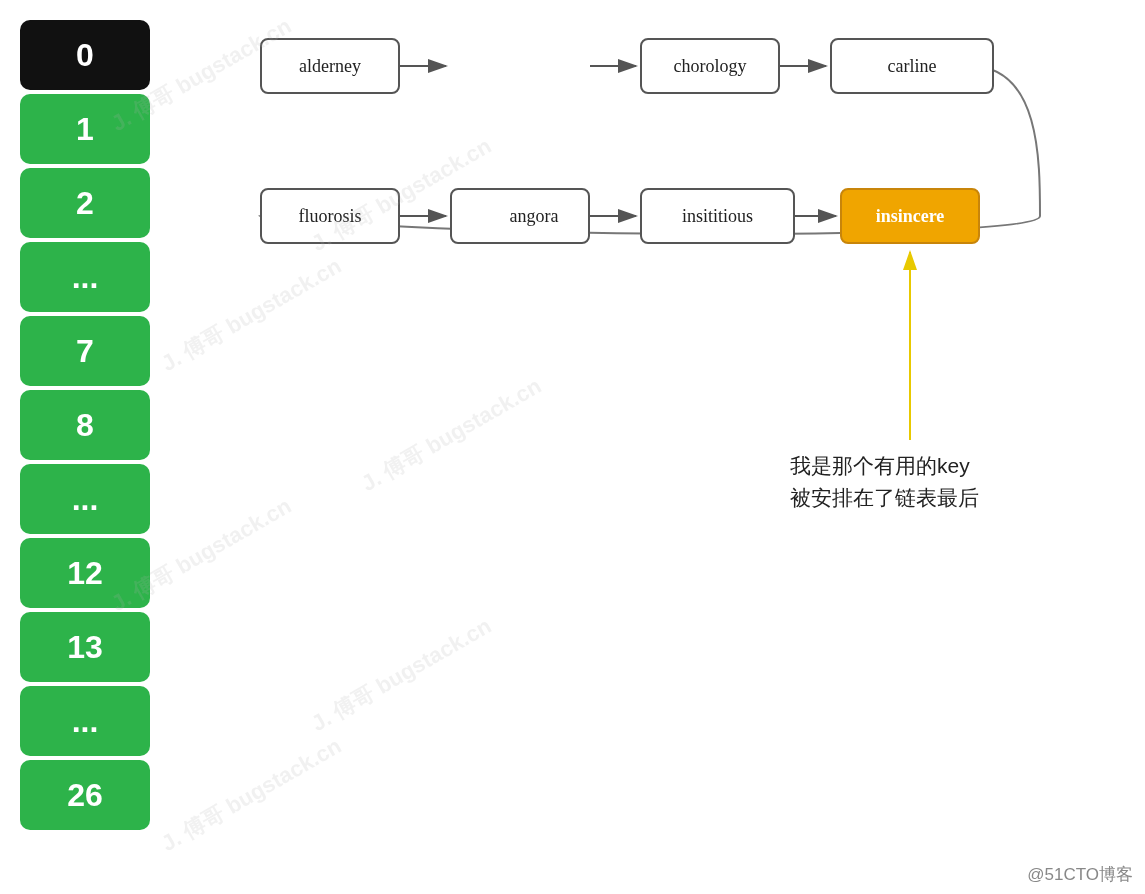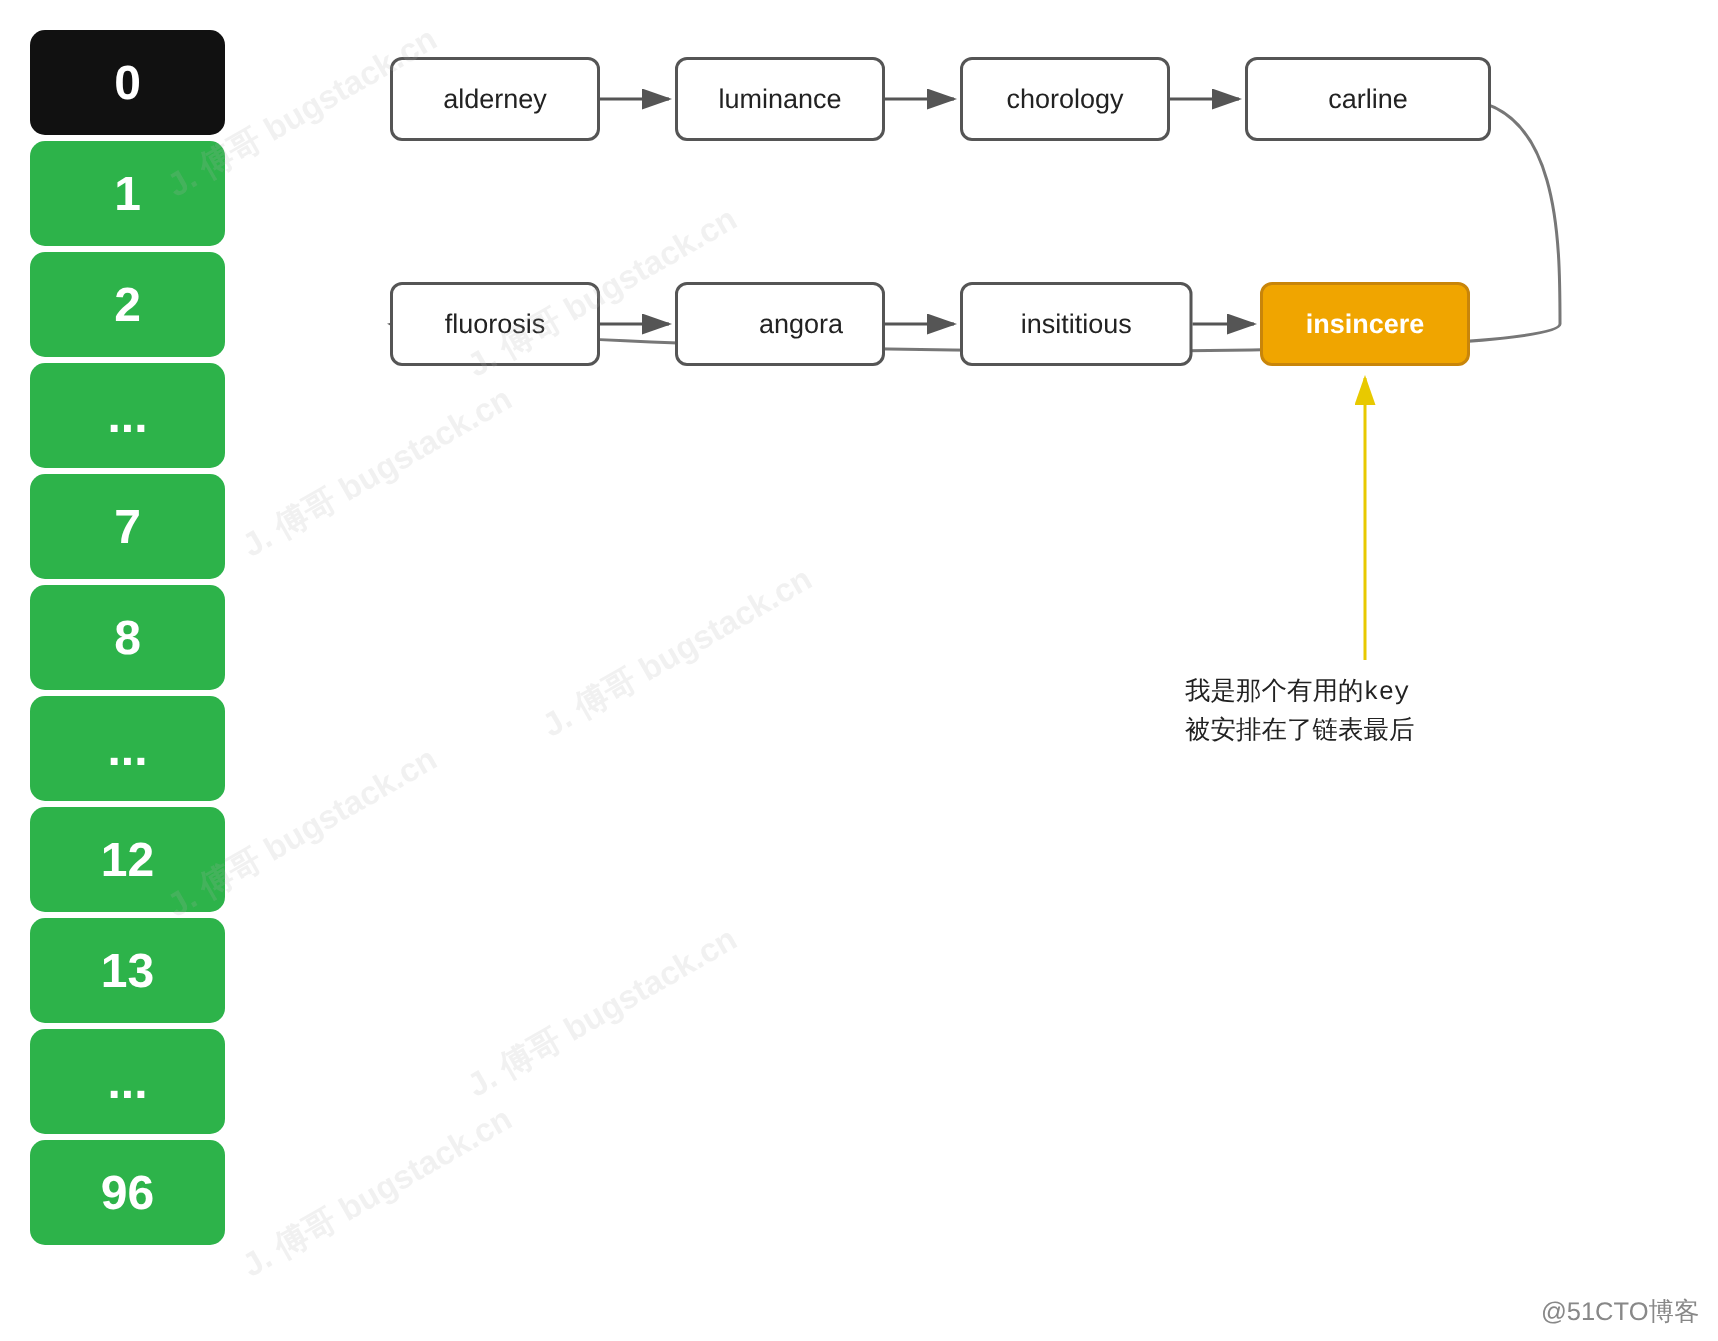--- a/index.html
+++ b/index.html
@@ -64,21 +64,21 @@
 
     
     .node {
       position: absolute;
       border: 2px solid #555;
       border-radius: 8px;
       display: flex;
       align-items: center;
       justify-content: center;
       font-size: 18px;
-      font-family: Liberation Sans, sans-serif;
+      font-family: Liberation Serif, serif;
       background: #fff;
       color: #222;
     }
     .node.highlighted {
       background: #f0a500;
       border-color: #c8850a;
       color: #fff;
       font-weight: bold;
     }
 
@@ -88,24 +88,23 @@
       top: 0; left: 0;
       width: 100%;
       height: 100%;
       pointer-events: none;
       overflow: visible;
     }
 
     
     .annotation {
       position: absolute;
-      font-size: 17px;
+      font-size: 21px;
       color: #222;
       line-height: 1.5;
-      font-family: Liberation Mono, monospace;
     }
 
     
     .copyright {
       position: absolute;
       bottom: 8px;
       right: 12px;
       font-size: 17px;
       color: #888;
     }
@@ -127,21 +126,21 @@
     <div class="index-box black">0</div>
     <div class="index-box green">1</div>
     <div class="index-box green">2</div>
     <div class="index-box green">...</div>
     <div class="index-box green">7</div>
     <div class="index-box green">8</div>
     <div class="index-box green">...</div>
     <div class="index-box green">12</div>
     <div class="index-box green">13</div>
     <div class="index-box green">...</div>
-    <div class="index-box green">96</div>
+    <div class="index-box green">26</div>
   </div>
 
 <div class="diagram">
   <svg class="arrows-svg" id="arrows-svg">
       <defs>
         <marker id="arrow" markerWidth="10" markerHeight="7" refX="9" refY="3.5" orient="auto">
           <polygon points="0 0, 10 3.5, 0 7" fill="#555"></polygon>
         </marker>
         <marker id="arrow-yellow" markerWidth="10" markerHeight="7" refX="9" refY="3.5" orient="auto">
           <polygon points="0 0, 10 3.5, 0 7" fill="#e8c900"></polygon>
@@ -152,23 +151,20 @@
       <line x1="610" y1="66" x2="656" y2="66" stroke="#555" stroke-width="2" marker-end="url(#arrow)"></line>
       <path d="M 800 66 C 870 66, 870 160, 870 216 C 870 240, 300 240, 90 216" stroke="#777" stroke-width="2" fill="none" marker-end="url(#arrow)"></path>
       <line x1="230" y1="216" x2="276" y2="216" stroke="#555" stroke-width="2" marker-end="url(#arrow)"></line>
       <line x1="420" y1="216" x2="466" y2="216" stroke="#555" stroke-width="2" marker-end="url(#arrow)"></line>
       <line x1="625" y1="216" x2="666" y2="216" stroke="#555" stroke-width="2" marker-end="url(#arrow)"></line>
       <path d="M 740 440 L 740 252" stroke="#e8c900" stroke-width="2" fill="none" marker-end="url(#arrow-yellow)"></path>
     </svg>
 
   <div class="node" id="node-alderney" style="left:90px; top:38px; width:140px; height:56px;">
     <span>alderney</span>
-  </div>
-  <div class="node" id="node-luminance" style="left:280px; top:38px; width:140px; height:56px;">
-    <span>luminance</span>
   </div>
   <div class="node" id="node-chorology" style="left:470px; top:38px; width:140px; height:56px;">
     <span>chorology</span>
   </div>
   <div class="node" id="node-carline" style="left:660px; top:38px; width:164px; height:56px;">
     <span>carline</span>
   </div>
 
   <div class="node" id="node-fluorosis" style="left:90px; top:188px; width:140px; height:56px;">
     <span>fluorosis</span>

